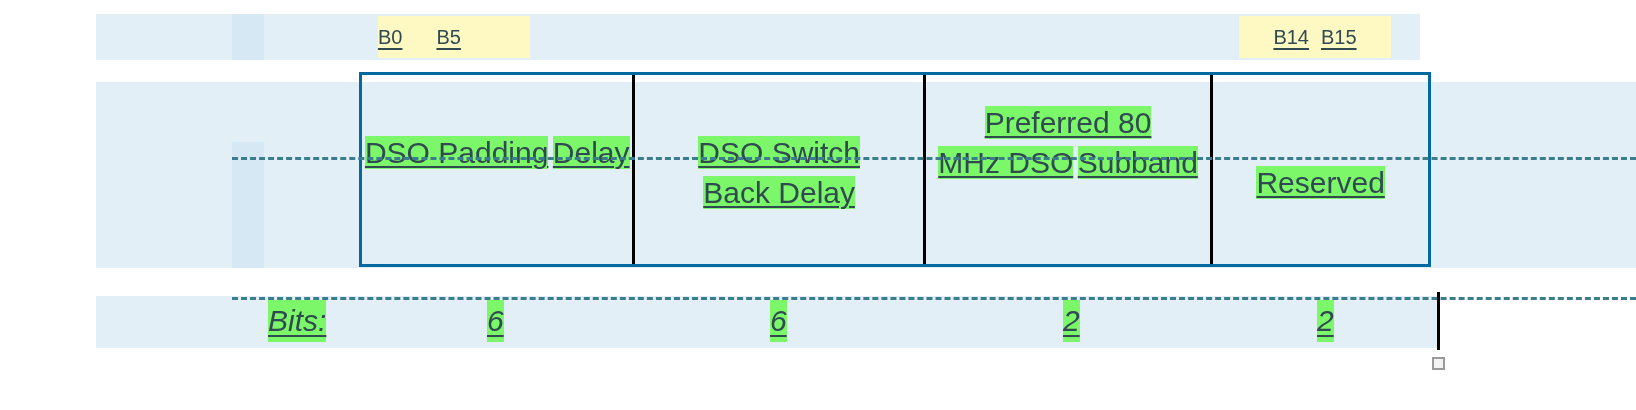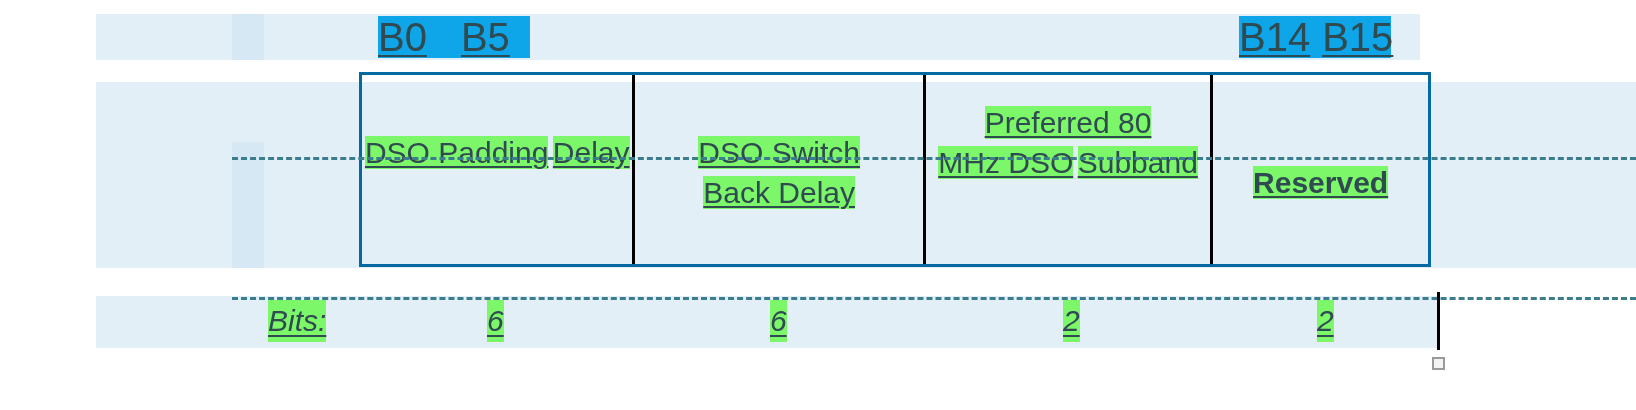--- a/index.html
+++ b/index.html
@@ -40,25 +40,25 @@
   .bitlabels {
     position: absolute;
     top: 16px;
     left: 0;
     width: 1636px;
     height: 48px;
   }
   .bitlabel {
     position: absolute;
     white-space: nowrap;
-    font-size: 40px;
+    font-size: 20px;
     line-height: 42px;
     letter-spacing: 0px;
     color: #2f4a51;
-    background: #0ea5e9;
+    background: #fef9c3;
     text-decoration: underline;
     text-decoration-color: #2f4a51;
     text-underline-offset: 4px;
     text-decoration-thickness: 2px;
   }
 
   
   .bitfield-table {
     position: absolute;
     left: 359px;
@@ -92,21 +92,21 @@
     text-underline-offset: 3px;
     text-decoration-thickness: 2px;
     display: inline;
     box-decoration-break: clone;
     -webkit-box-decoration-break: clone;
   }
 
   .c1 { width: 275px; }
   .c2 { width: 292px; }
   .c3 { width: 289px; }
-  .c4 { width: 216px; font-weight: bold; }
+  .c4 { width: 216px; }
 
   
   .cell-inner { position: absolute; left: 0; right: 0; }
   .cell-inner.two  { top: 58px; }
   .cell-inner.three{ top: 28px; }
   .cell-inner.one  { top: 88px; }
 
   
   .dash {
     position: absolute;

